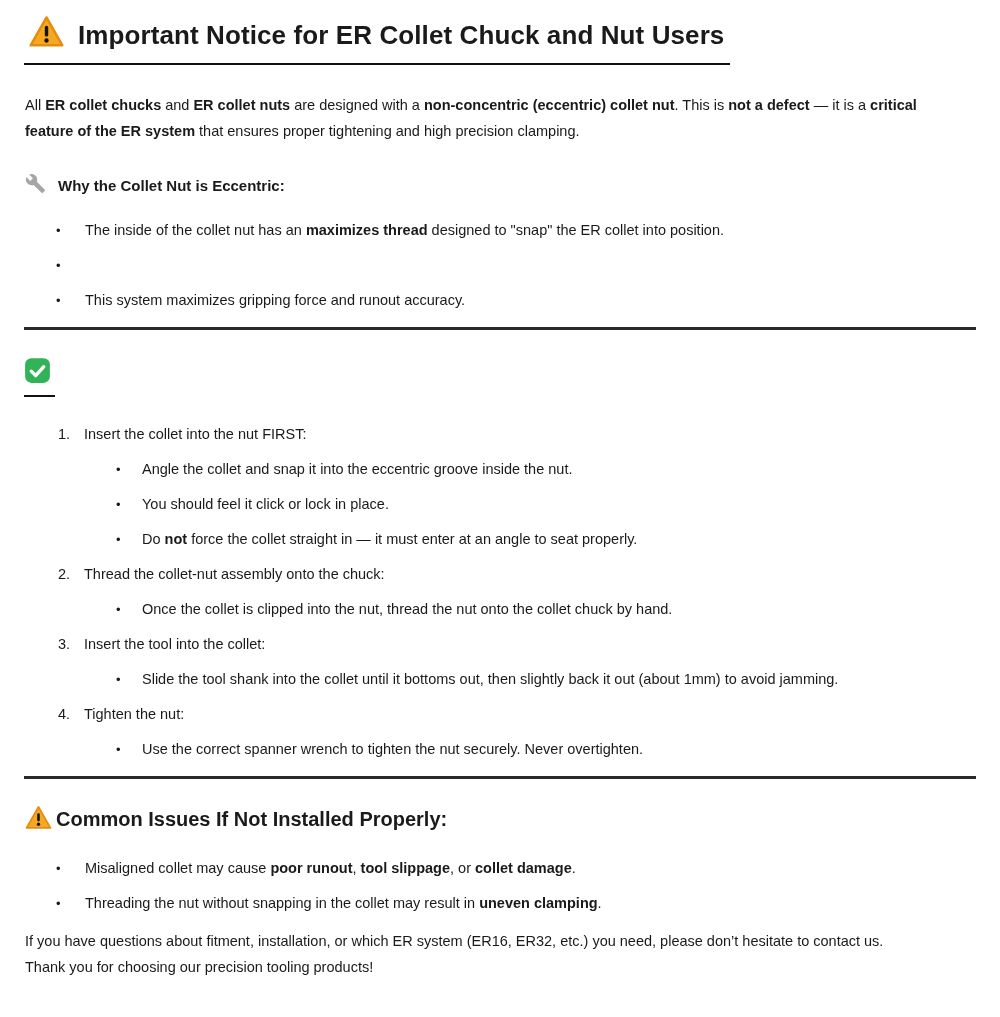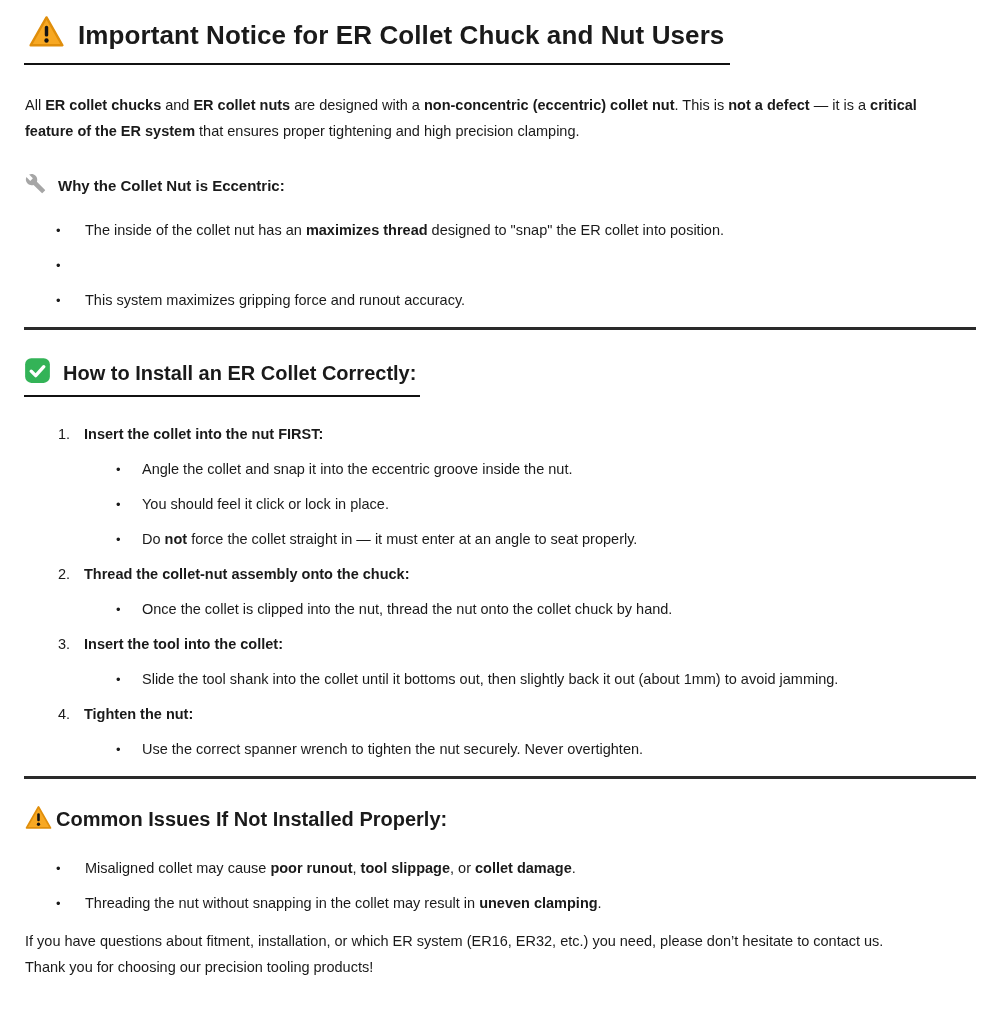--- a/index.html
+++ b/index.html
@@ -40,21 +40,21 @@
   .h2row {
     display:inline-flex; align-items:center; gap:12px;
     border-bottom:2px solid #111;
     padding:0 4px 5px 0; margin:27px 0 0 0;
   }
   .h2row .head-text { font-size:20px; font-weight:bold; white-space:nowrap; }
 
   ol.steps { list-style:none; margin:27px 0 0 0; padding-left:34px; }
   .step-title { display:flex; font-size:14.5px; line-height:21px; margin-bottom:14px; }
   .step-title .num { width:26px; flex:0 0 26px; font-weight:normal; }
-  .step-title .step-label { font-weight:bold; }
+  .step-title .step-label { font-weight:normal; }
   ul.sublist { list-style:none; margin:0 0 0 58px; }
   ul.sublist > li { display:flex; margin-bottom:14px; font-size:14.5px; line-height:21px; }
   ul.sublist > li .marker { width:26px; flex:0 0 26px; font-size:13px; }
 
   
   .h3row { display:inline-flex; align-items:center; gap:4px; margin:26px 0 0 1px; }
   .h3row .head-text { font-size:20px; font-weight:bold; white-space:nowrap; }
 
   
   .closing { margin:12px 0 0 1px; font-size:14.5px; line-height:26px; max-width:950px; }
@@ -107,21 +107,20 @@
 <hr class="rule">
 
 
 <h2 class="h2row">
   <span class="icon">
     <svg width="27" height="27" viewBox="0 0 24 24">
       <rect x="1" y="1" width="22" height="22" rx="5.5" fill="#33B357"></rect>
       <path d="M6.4 12.6 l4 4 7.2-8" stroke="#ffffff" stroke-width="3" fill="none" stroke-linecap="round" stroke-linejoin="round"></path>
     </svg>
   </span>
-  <span class="head-text">How to Install an ER Collet Correctly:</span>
 </h2>
 
 <ol class="steps">
   <li>
     <div class="step-title">
       <span class="num">1.</span>
       <span class="step-label">Insert the collet into the nut FIRST:</span>
     </div>
     <ul class="sublist">
       <li>

